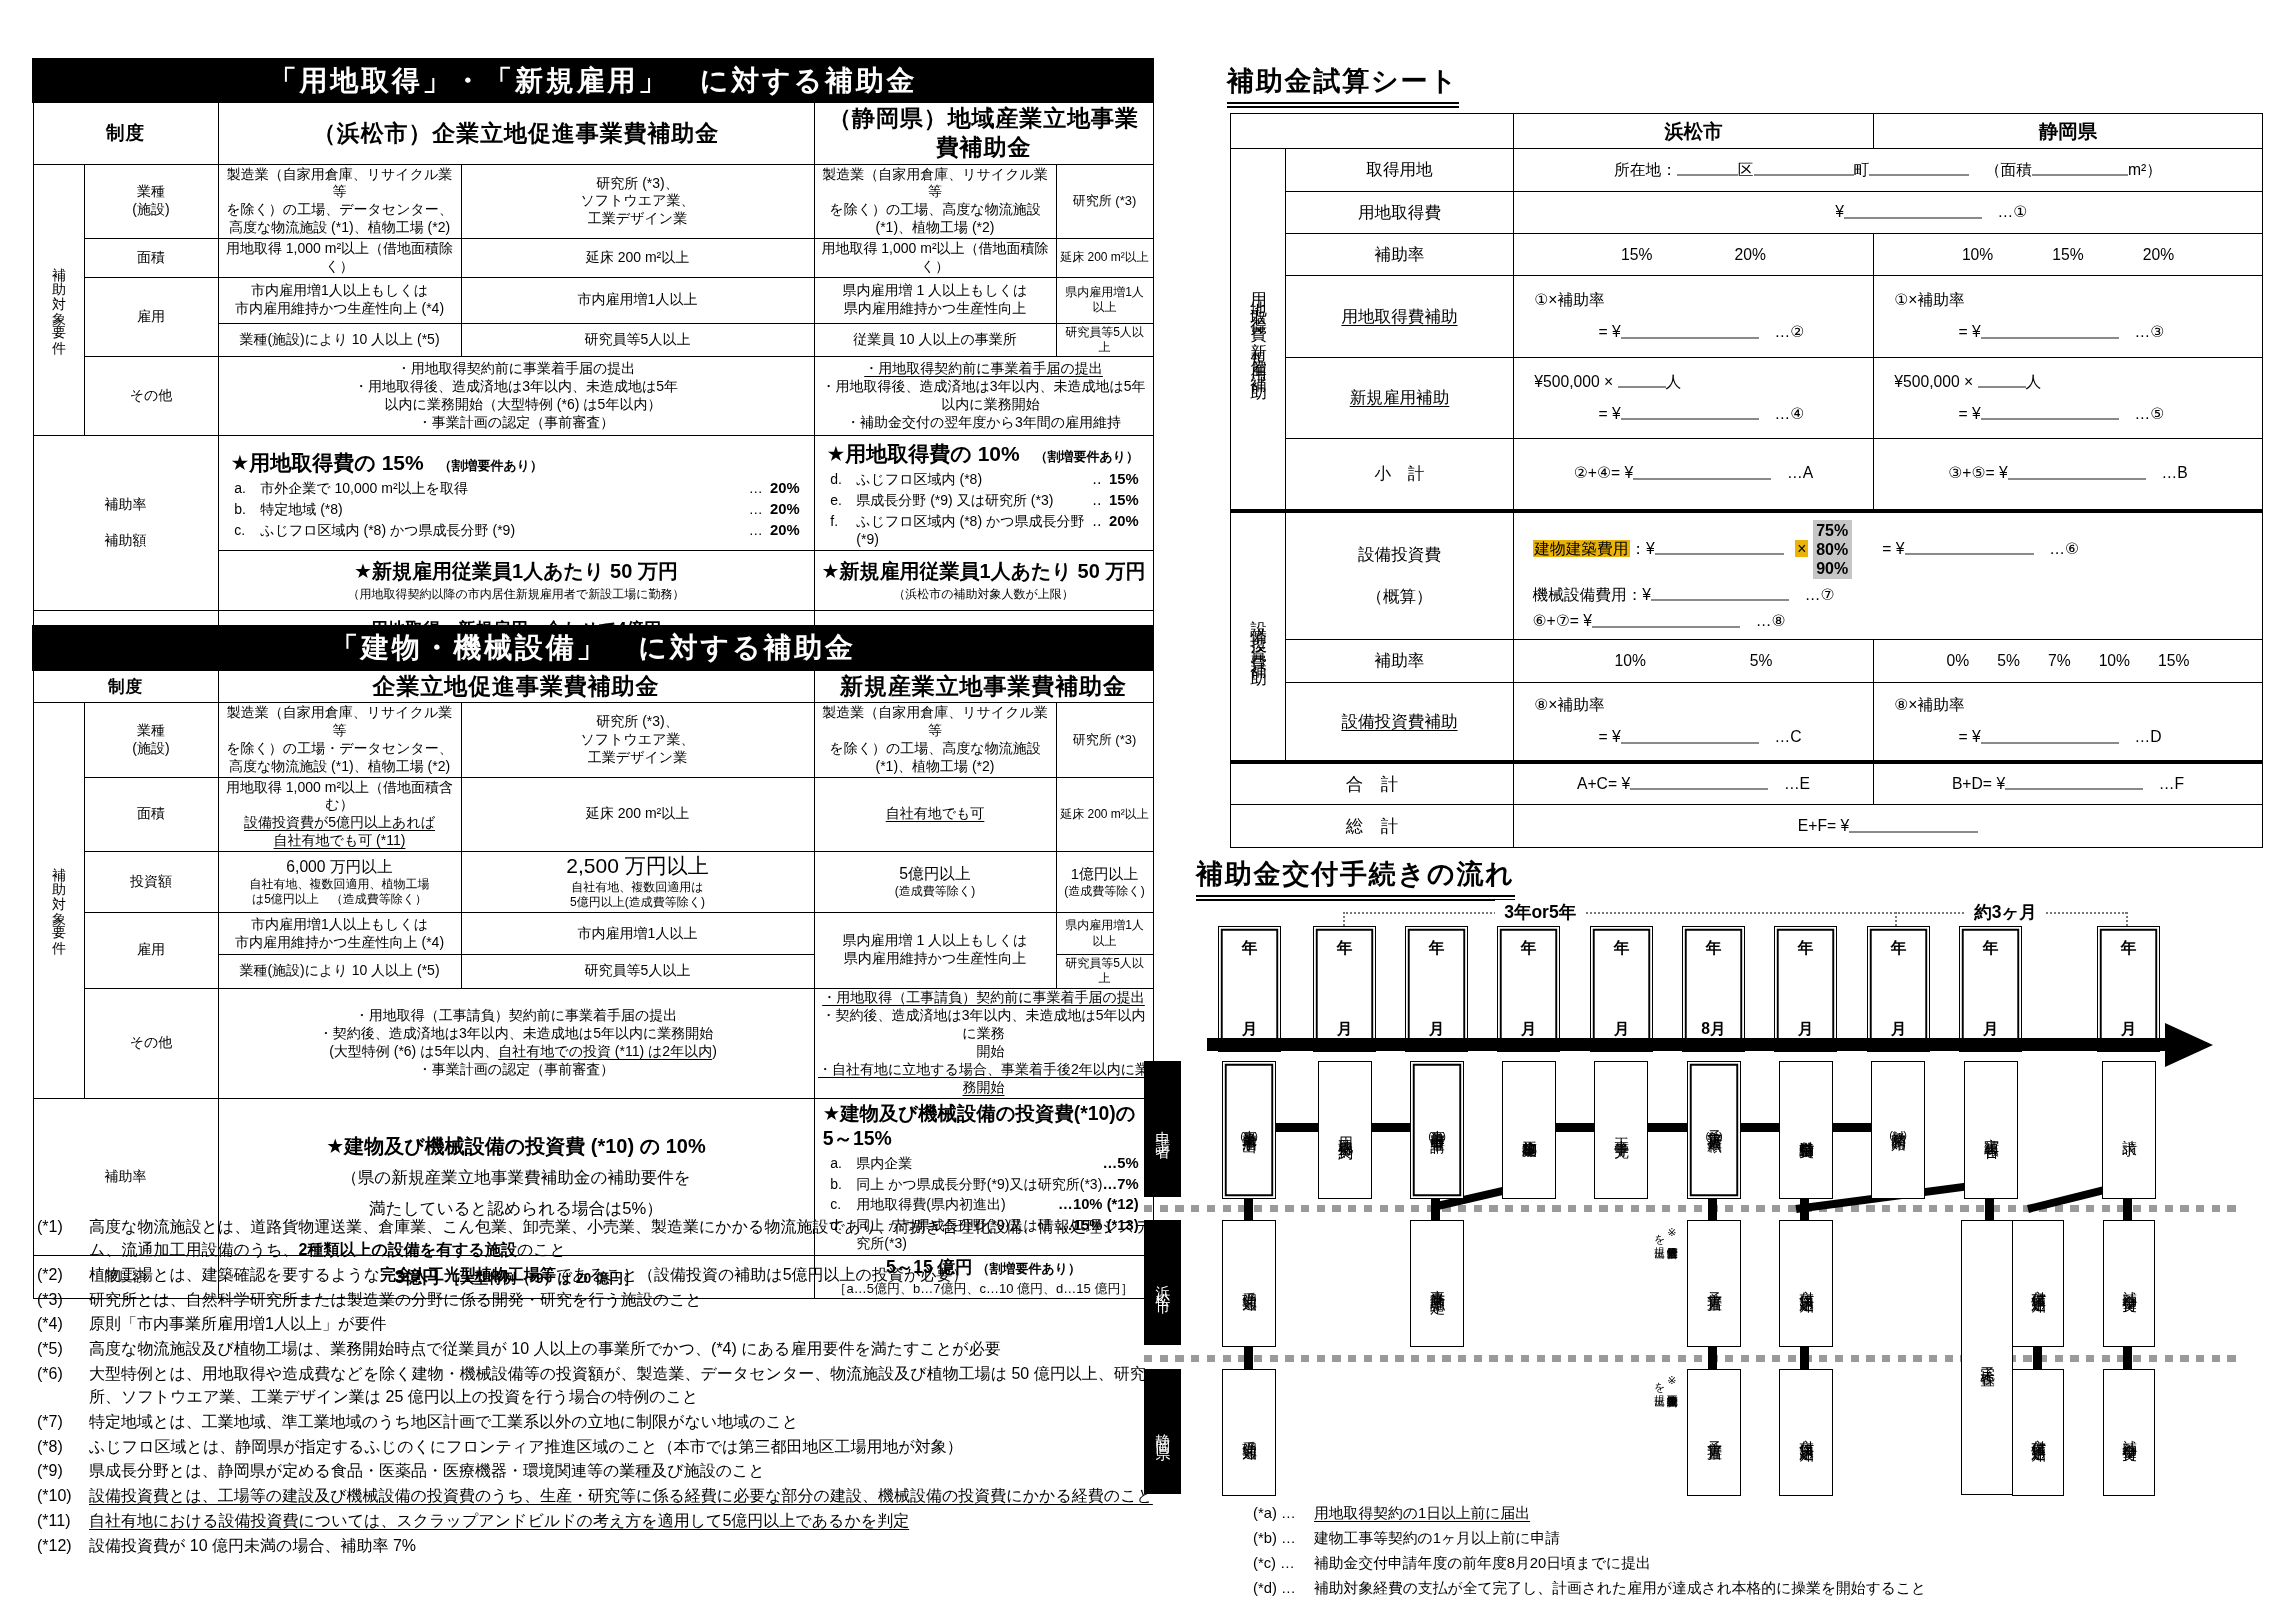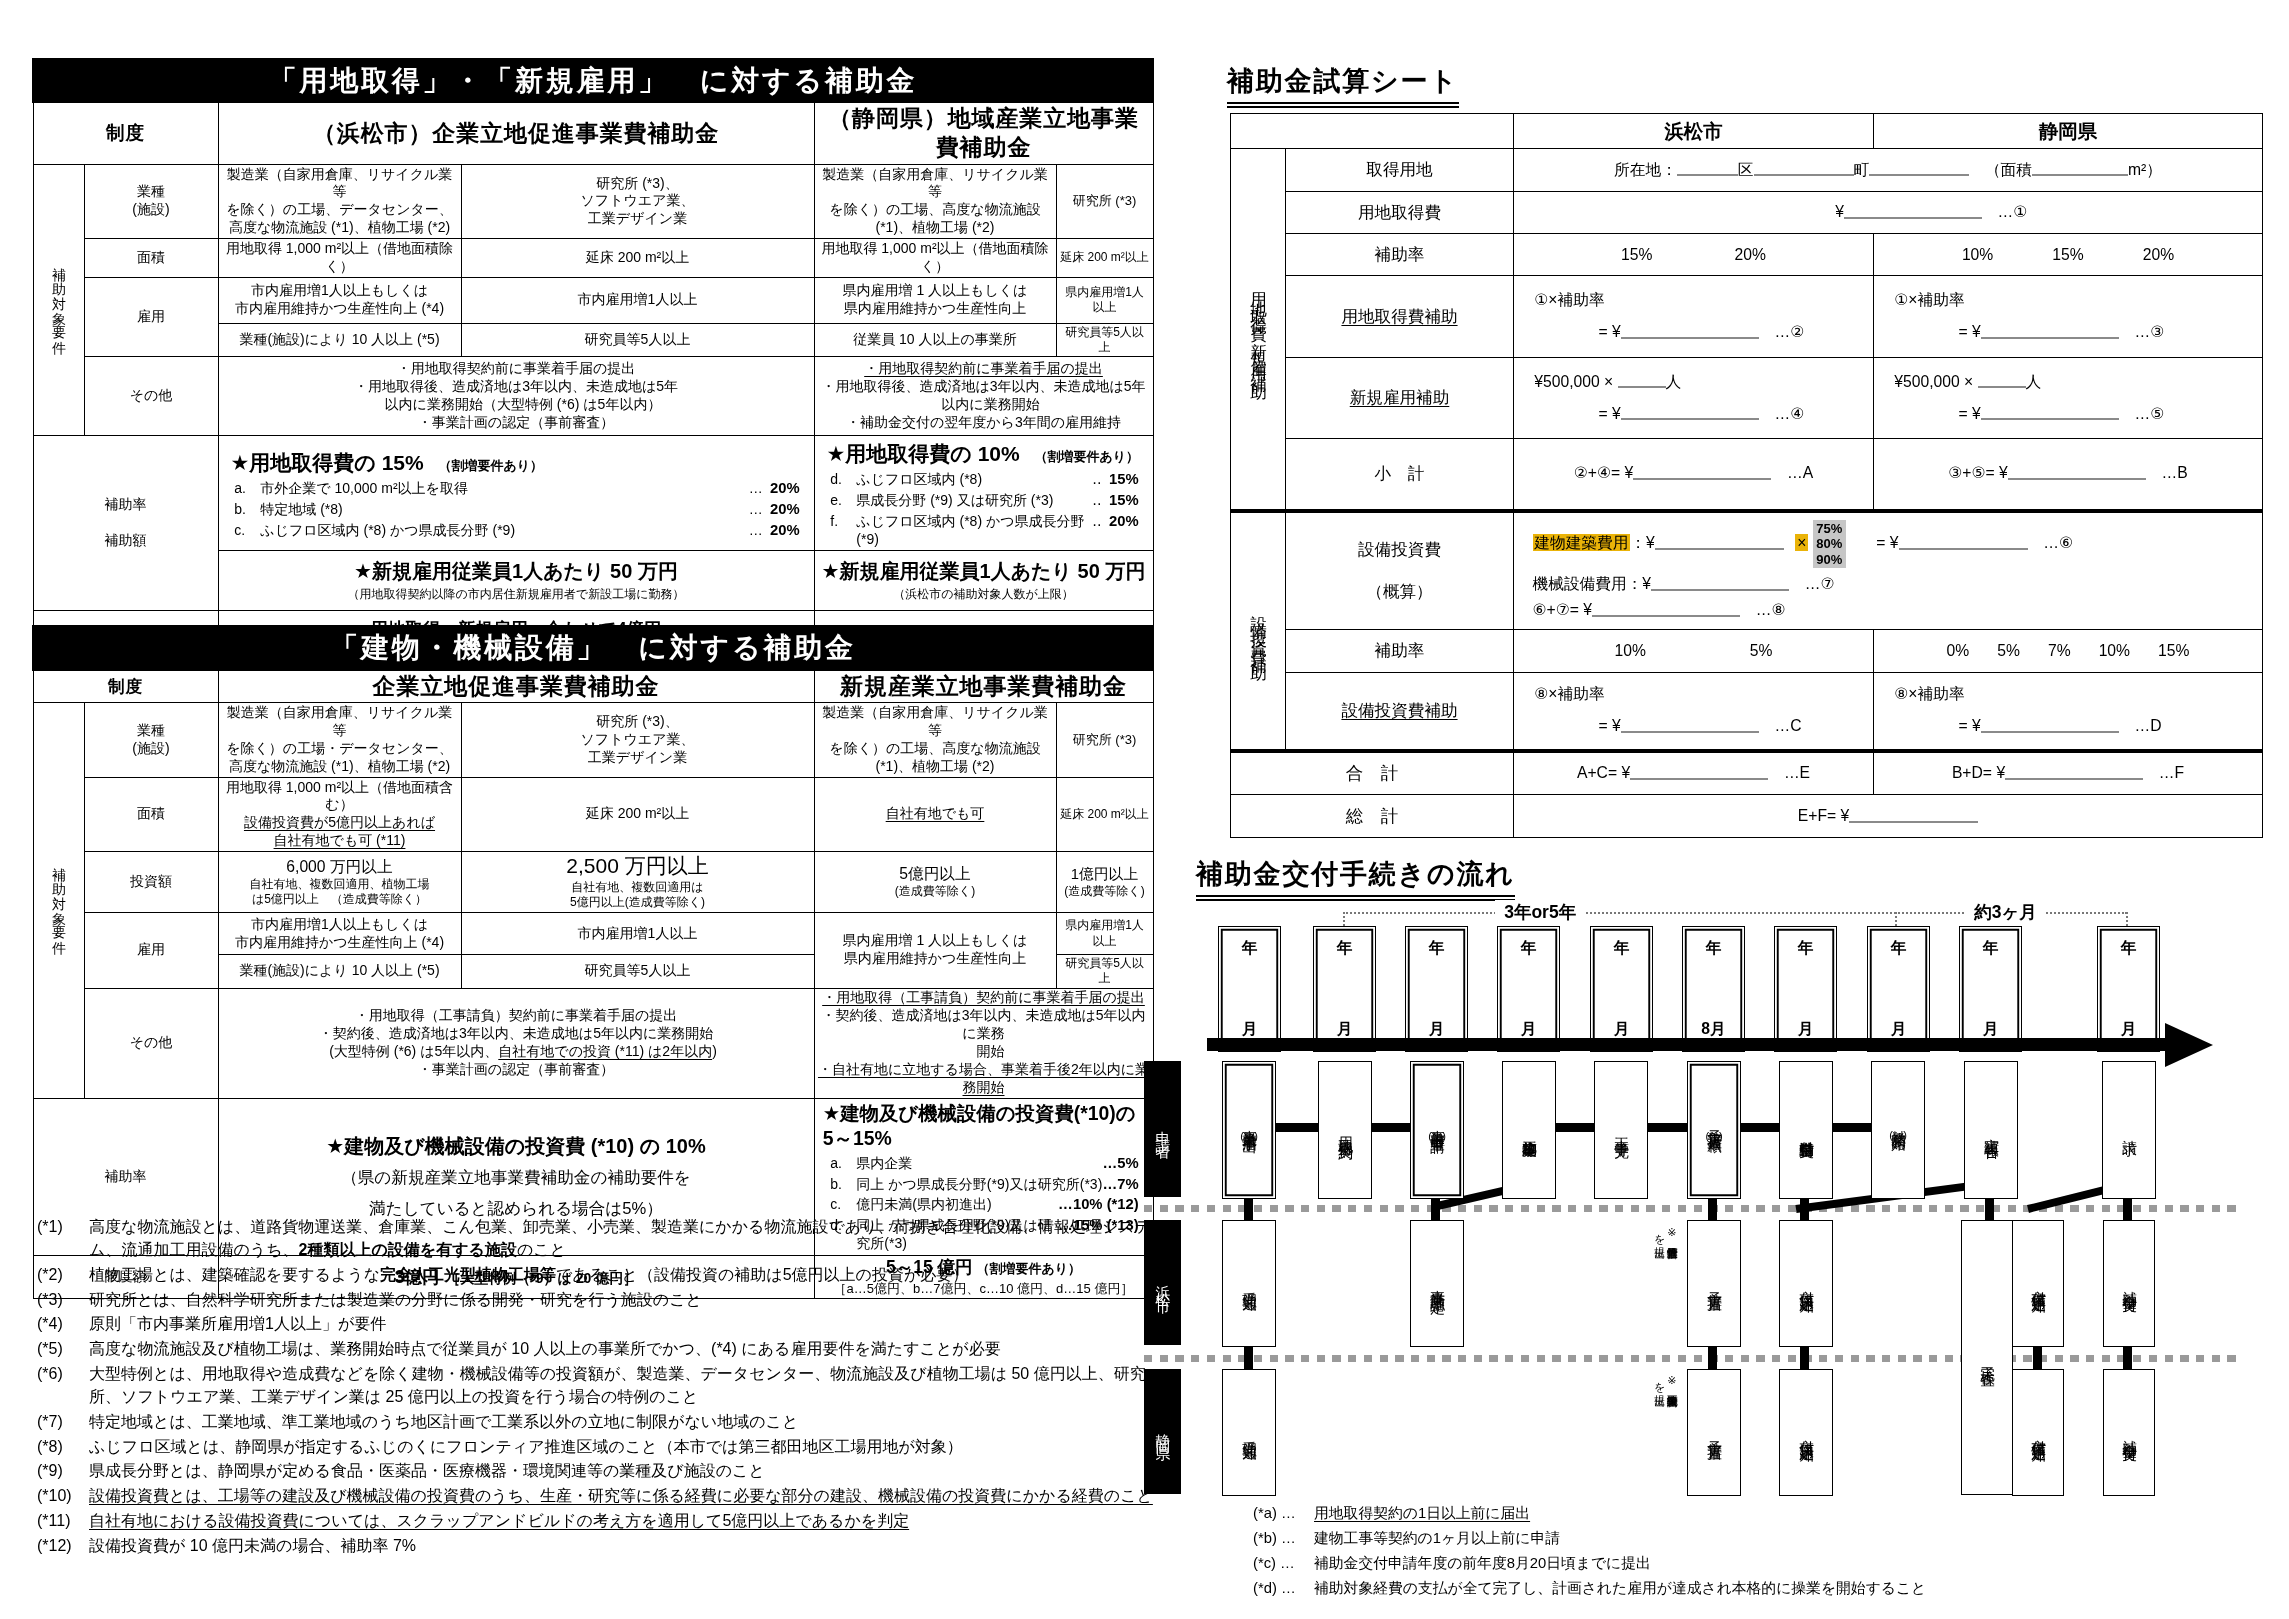--- a/index.html
+++ b/index.html
@@ -38,21 +38,21 @@
   .fnitem .no{flex:none;width:52px;text-align:left}
   .fnitem .tx{flex:1;text-align:left}
   
   .sectitle{position:absolute;font-size:27px;font-weight:bold;letter-spacing:1.8px;border-bottom:6.5px double #000;padding-bottom:2.8px}
   table.sh{position:absolute;border-collapse:collapse;table-layout:fixed;background:#fff}
   table.sh td{border:1.8px solid #000;padding:1.8px 5.5px;font-size:15.7px;vertical-align:middle;text-align:center}
   table.sh td.thick{border-top:4.6px solid #000}
   table.sh td.lab{font-size:16.6px}
   .blank{display:inline-block;border-bottom:2.8px solid #8a8a8a;height:14px;vertical-align:-1.8px}
   .hl{background:#eab308;padding:0 1.8px}
-  .pcts{display:inline-flex;flex-direction:column;background:#c6c6c6;font-size:13px;font-weight:bold;line-height:1.2;padding:0.9px 3.7px;vertical-align:middle;text-align:center}
+  .pcts{display:inline-flex;flex-direction:column;background:#c6c6c6;font-size:16px;font-weight:bold;line-height:1.2;padding:0.9px 3.7px;vertical-align:middle;text-align:center}
   .fcell{text-align:left;padding-left:14.8px}
   .f2{margin-top:11px;padding-left:79px}
   .shline{text-align:left;padding-left:13px;margin:5.5px 0}
   
   #flow{position:absolute;left:1144px;top:849px;width:1108px;height:771px}
   .ybox{position:absolute;width:61px;height:102px;border:1.8px solid #000;box-shadow:inset 0 0 0 1.8px #fff,inset 0 0 0 3.7px #000;
         display:flex;flex-direction:column;justify-content:space-between;align-items:center;padding:11px 0;font-size:15.7px;font-weight:bold;background:#fff}
   .vbox{position:absolute;background:#fff;border:1.8px solid #000;display:flex;flex-direction:column;align-items:center;justify-content:center;z-index:3}
   .vbox .vt{writing-mode:vertical-rl;text-orientation:upright;font-size:14.8px;line-height:1.05;letter-spacing:1.8px}
   .vbox .nt{font-size:11px;margin-top:1.8px}
@@ -334,21 +334,21 @@
               <span class="t">県内企業</span>
               <span class="p">…5%</span>
             </div>
         <div class="ritem">
               <span class="m">b.</span>
               <span class="t">同上 かつ県成長分野(*9)又は研究所(*3)</span>
               <span class="p">…7%</span>
             </div>
         <div class="ritem">
               <span class="m">c.</span>
-              <span class="t">億円未満(県内初進出)</span>
+              <span class="t">用地取得費(県内初進出)</span>
               <span class="p">…10% (*12)</span>
             </div>
         <div class="ritem">
               <span class="m">d.</span>
               <span class="t">同上 かつ県成長分野(*9)又は研究所(*3)</span>
               <span class="p">…15% (*13)</span>
             </div>
       </td>
     </tr>
     <tr style="height:42px">

